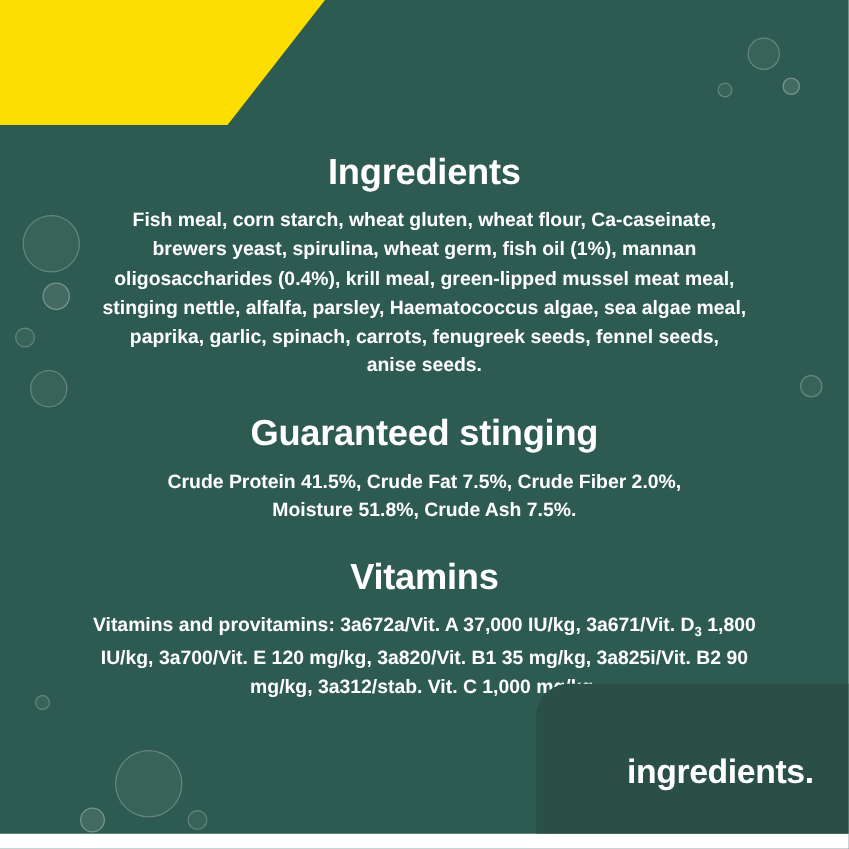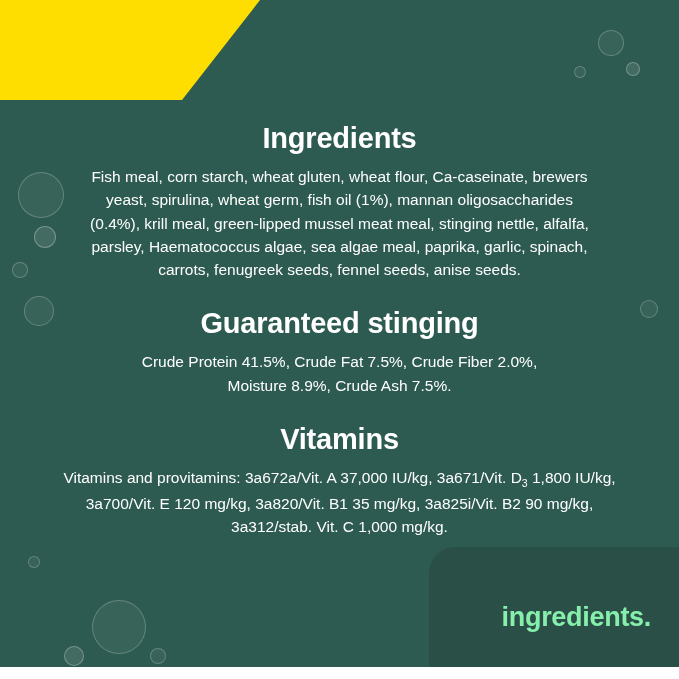--- a/index.html
+++ b/index.html
@@ -71,21 +71,21 @@
     width: 250px;
     height: 120px;
     background: #2a4f47;
     border-top-left-radius: 26px;
     z-index: 4;
   }
   .bottom-caption {
     position: absolute;
     right: 28px;
     bottom: 34px;
-    color: #86efac;
+    color: #ffffff;
     font-size: 27px;
     font-weight: bold;
     letter-spacing: -0.3px;
     z-index: 6;
   }
 
   .content {
     position: absolute;
     top: 122px;
     left: 0;
@@ -98,21 +98,21 @@
   h2.section-title {
     font-size: 29px;
     font-weight: bold;
     letter-spacing: -0.2px;
     margin-bottom: 10px;
   }
   .body-text {
     font-size: 15.5px;
     line-height: 1.5;
     padding: 0 82px;
-    font-weight: normal;
+    font-weight: bold;
   }
   .sec-ingredients { margin-bottom: 26px; }
   .sec-analysis { margin-bottom: 26px; }
   .sec-analysis .body-text { padding: 0 110px; }
   .sec-additives .body-text { padding: 0 62px; }
   sub { font-size: 0.68em; }
 </style>
 </head>
 <body>
 
@@ -144,21 +144,21 @@
 
   <div class="content">
 
     <section class="sec-ingredients">
       <h2 class="section-title">Ingredients</h2>
       <p class="body-text">Fish meal, corn starch, wheat gluten, wheat flour, Ca-caseinate, brewers yeast, spirulina, wheat germ, fish oil (1%), mannan oligosaccharides (0.4%), krill meal, green-lipped mussel meat meal, stinging nettle, alfalfa, parsley, Haematococcus algae, sea algae meal, paprika, garlic, spinach, carrots, fenugreek seeds, fennel seeds, anise seeds.</p>
     </section>
 
     <section class="sec-analysis">
       <h2 class="section-title">Guaranteed stinging</h2>
-      <p class="body-text">Crude Protein 41.5%, Crude Fat 7.5%, Crude Fiber 2.0%, Moisture 8.9%, Crude Ash 7.5%.</p>
+      <p class="body-text">Crude Protein 41.5%, Crude Fat 7.5%, Crude Fiber 2.0%, Moisture 51.8%, Crude Ash 7.5%.</p>
     </section>
 
     <section class="sec-additives">
       <h2 class="section-title">Vitamins</h2>
       <p class="body-text">
         <span>Vitamins and provitamins: 3a672a/Vit. A 37,000 IU/kg, 3a671/Vit. D</span><sub>3</sub><span> 1,800 IU/kg, 3a700/Vit. E 120 mg/kg, 3a820/Vit. B1 35 mg/kg, 3a825i/Vit. B2 90 mg/kg, 3a312/stab. Vit. C 1,000 mg/kg.</span>
       </p>
     </section>
 
   </div>

